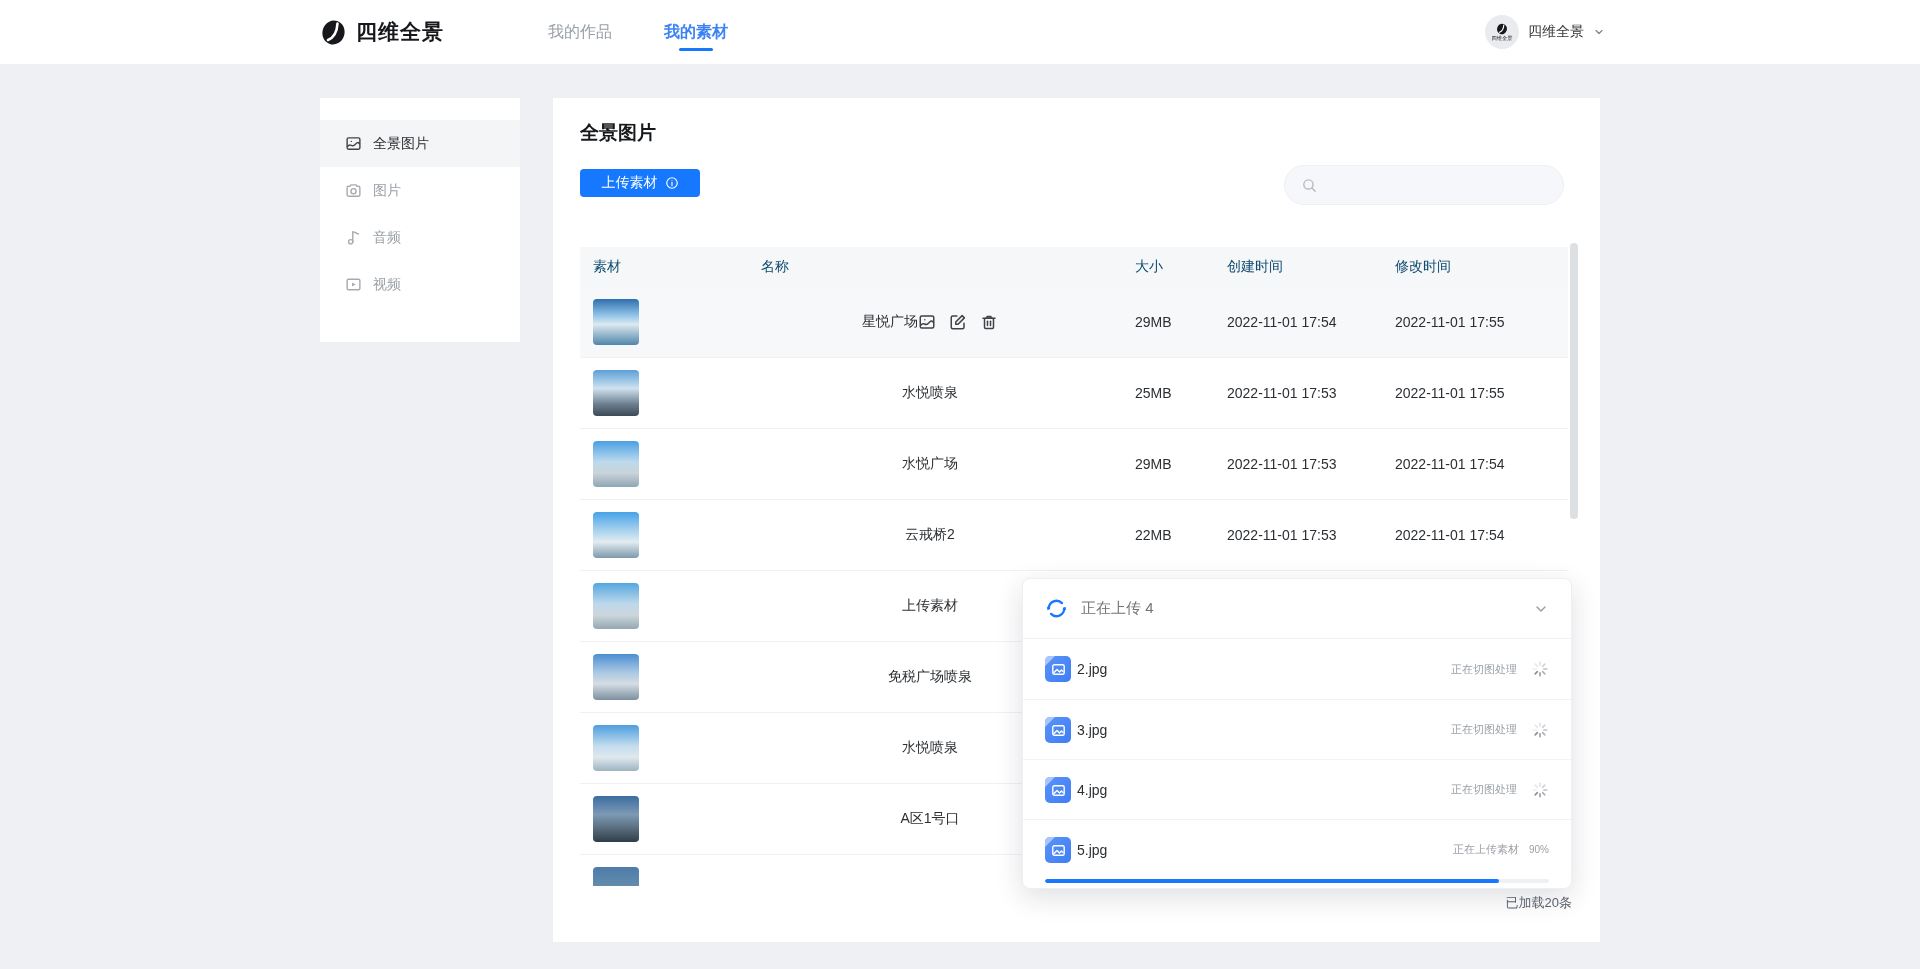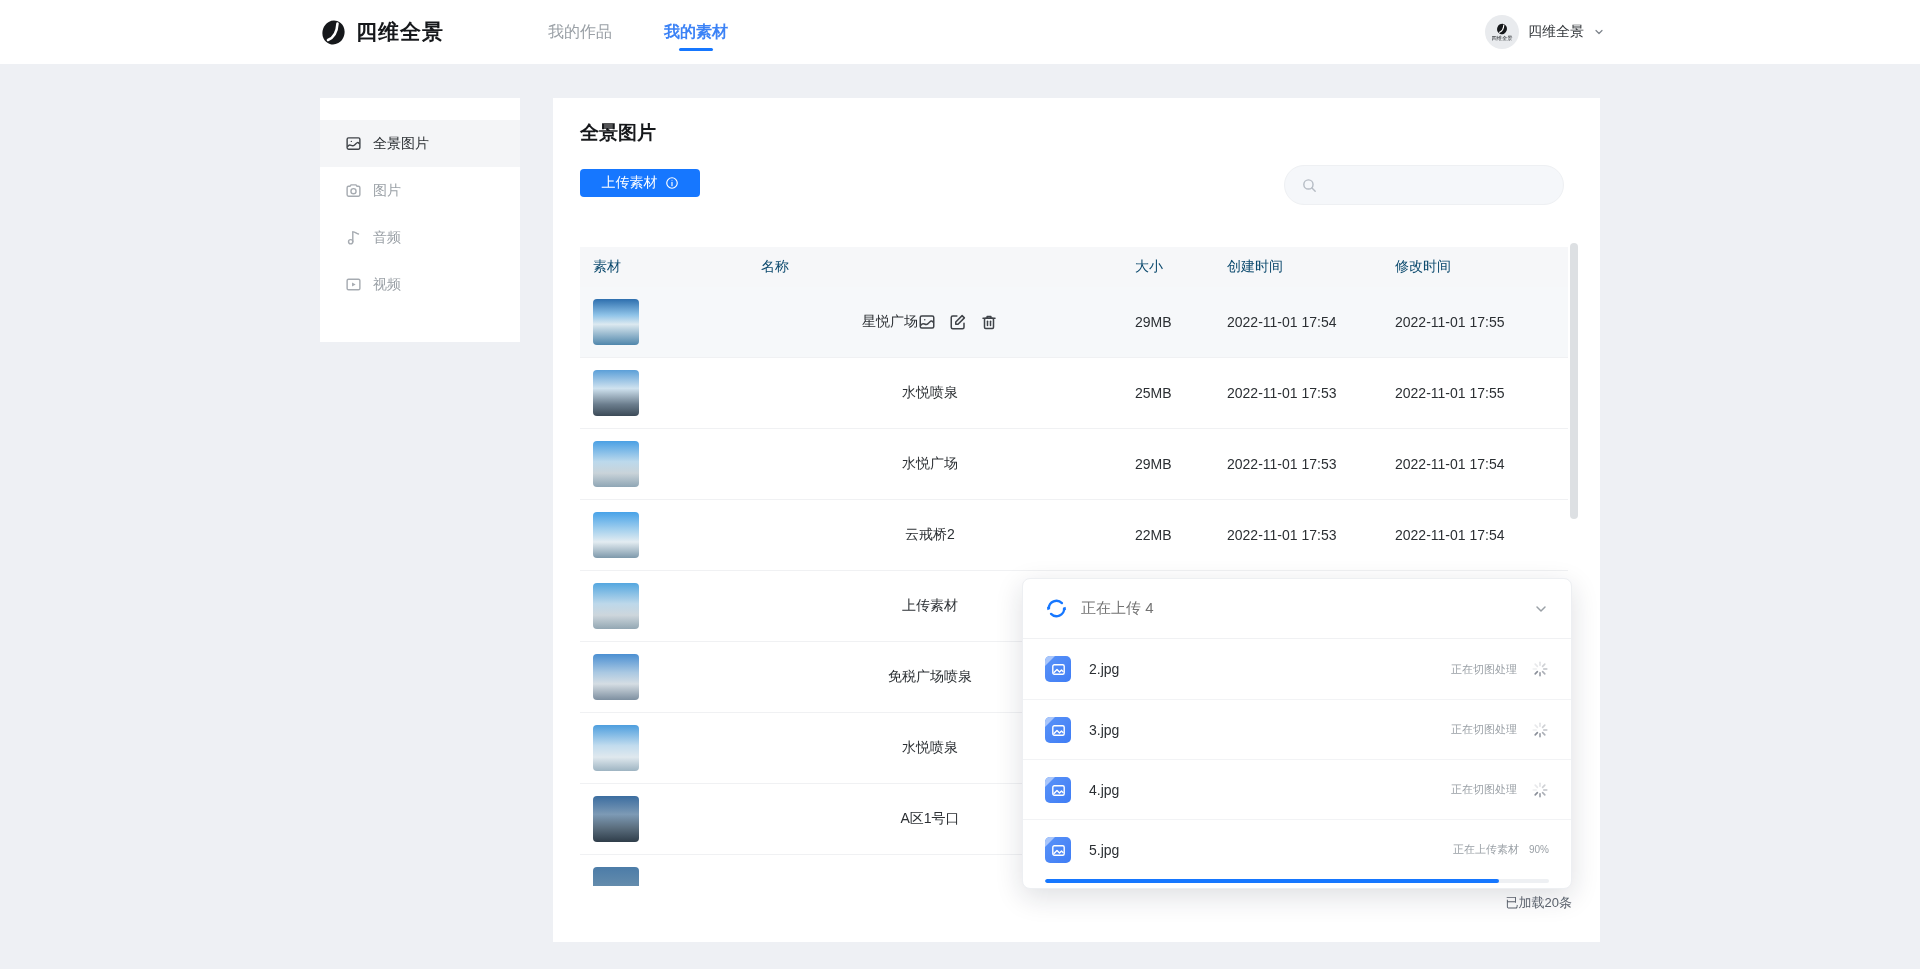--- a/index.html
+++ b/index.html
@@ -64,21 +64,21 @@
   
   .upload-panel { position:absolute; left:1022px; top:578px; width:550px; height:311px; background:#fff; border-radius:8px; border:1px solid #edeff2; box-shadow:0 8px 28px rgba(20,30,50,0.14); }
   .up-header { height:60px; display:flex; align-items:center; padding:0 22px; border-bottom:1px solid #f0f1f3; cursor:pointer; }
   .up-title { font-size:15px; color:#737373; margin-left:13px; }
   .up-chevron { margin-left:auto; width:16px; height:16px; color:#9aa0a6; }
   .up-item { height:60px; display:flex; align-items:center; padding:0 22px; }
   .up-item + .up-item { border-top:1px solid #f2f3f5; }
   .file-icon { position:relative; width:26px; height:26px; border-radius:5px; background:linear-gradient(135deg,#5a93f8,#3f7df5); overflow:hidden; flex:none; }
   .file-icon .fold { position:absolute; top:0; left:0; width:0; height:0; border-top:10px solid #a9c6fb; border-right:10px solid transparent; }
   .file-icon .glyph { position:absolute; left:7px; top:8px; }
-  .up-name { font-size:14px; color:#2b2f33; margin-left:18px; }
+  .up-name { font-size:14px; color:#2b2f33; margin-left:6px; }
   .up-status { margin-left:auto; font-size:11px; color:#9aa0a6; }
   .up-percent { font-size:10px; color:#9aa0a6; margin-left:10px; }
   .spinner { width:18px; height:18px; margin-left:14px; color:#8a8f99; }
   .up-progress-track { position:absolute; left:22px; right:22px; bottom:5px; height:4px; border-radius:2px; background:#eef0f3; overflow:hidden; }
   .up-progress-fill { height:100%; border-radius:2px; background:#1677ff; width:0; }
 </style>
 </head>
 <body>
 
 <div class="navbar">

